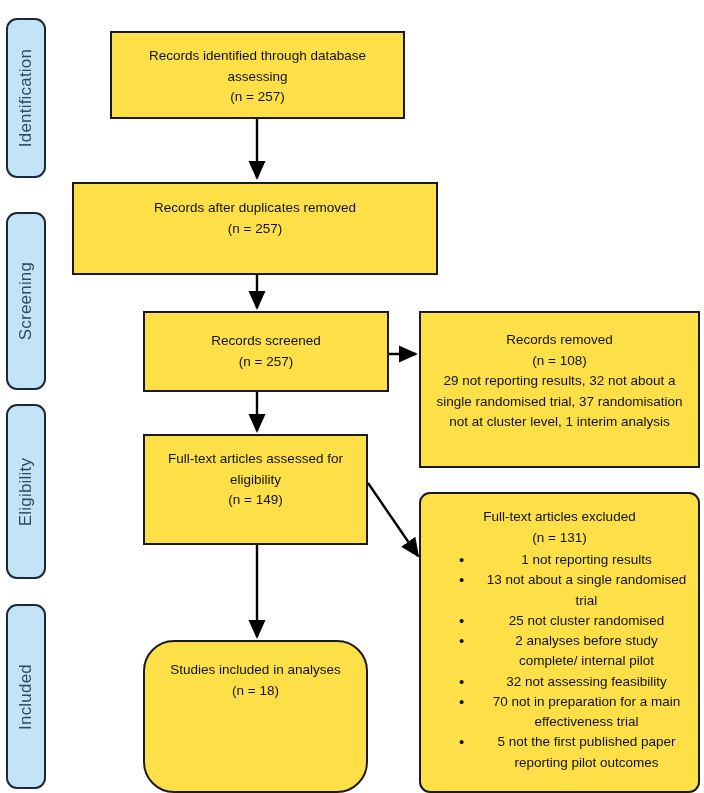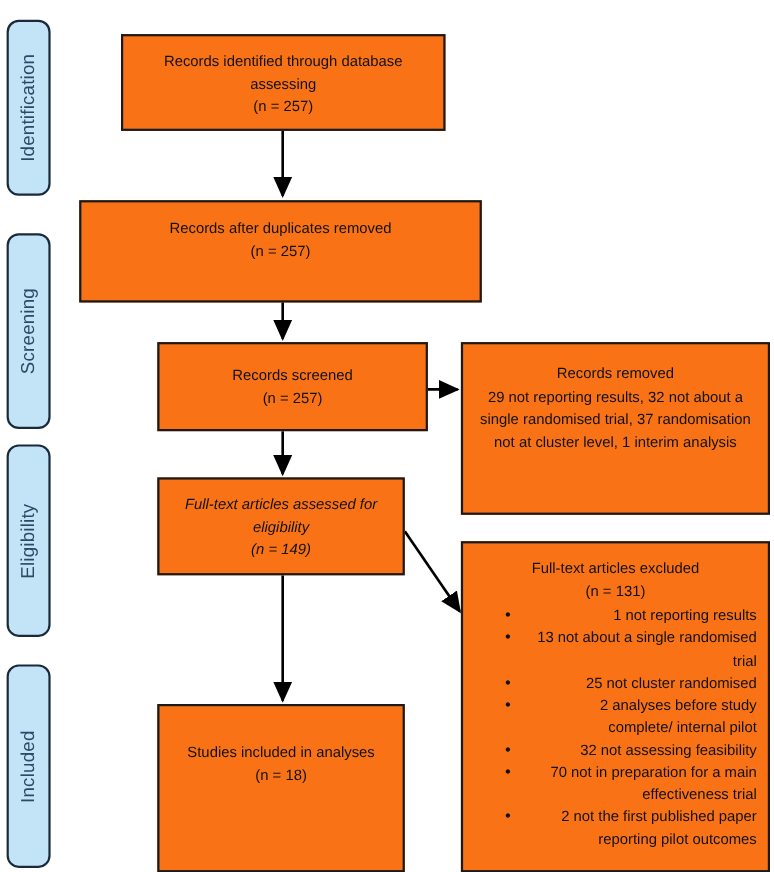--- a/index.html
+++ b/index.html
@@ -35,36 +35,36 @@
     transform: rotate(-90deg);
     white-space: nowrap;
     font-size: 17px;
     color: #2b4a66;
     letter-spacing: 0.2px;
   }
 
   
   .flow-box {
     position: absolute;
-    background: #f97316;
+    background: #fde047;
     border: 2px solid #1a1a1a;
     box-sizing: border-box;
     padding: 9px 10px 0 10px;
     font-size: 13.5px;
     line-height: 1.52;
     color: #111111;
     text-align: center;
     overflow: hidden;
   }
   .flow-box .ln { display: block; }
 
   .bullets {
     margin: 2px 0 0 0;
     padding: 0 0 0 28px;
-    text-align: right;
+    text-align: center;
     list-style: none;
   }
   .bullets li {
     position: relative;
     padding-left: 26px;
     margin-bottom: 0px;
     line-height: 1.5;
   }
   .bullets li::before {
     content: "\2022";
@@ -137,43 +137,44 @@
     <span class="ln">(n = 257)</span>
   </div>
 
   <div class="flow-box" style="left:143px; top:311px; width:246px; height:81px; padding-top:18px;">
     <span class="ln">Records screened</span>
     <span class="ln">(n = 257)</span>
   </div>
 
   <div class="flow-box" style="left:419px; top:311px; width:281px; height:157px; padding-top:17px;">
     <span class="ln">Records removed</span>
+    <span class="ln">(n = 108)</span>
     <span class="ln">29 not reporting results, 32 not about a</span>
     <span class="ln">single randomised trial, 37 randomisation</span>
     <span class="ln">not at cluster level, 1 interim analysis</span>
   </div>
 
-  <div class="flow-box" style="left:143px; top:434px; width:225px; height:89px; padding-top:13px;font-style:italic;">
+  <div class="flow-box" style="left:143px; top:434px; width:225px; height:111px; padding-top:13px;">
     <span class="ln">Full-text articles assessed for</span>
     <span class="ln">eligibility</span>
     <span class="ln">(n = 149)</span>
   </div>
 
-  <div class="flow-box" style="left:419px; top:492px; width:281px; height:301px; padding-top:13px;">
+  <div class="flow-box" style="left:419px; top:492px; width:281px; height:301px; padding-top:13px;border-radius:11px;">
     <span class="ln">Full-text articles excluded</span>
     <span class="ln">(n = 131)</span>
     <ul class="bullets">
       <li>1 not reporting results</li>
       <li>13 not about a single randomised trial</li>
       <li>25 not cluster randomised</li>
       <li>2 analyses before study complete/ internal pilot</li>
       <li>32 not assessing feasibility</li>
       <li>70 not in preparation for a main effectiveness trial</li>
-      <li>2 not the first published paper reporting pilot outcomes</li>
+      <li>5 not the first published paper reporting pilot outcomes</li>
     </ul>
   </div>
 
-  <div class="flow-box" style="left:143px; top:640px; width:225px; height:153px; padding-top:32px;">
+  <div class="flow-box" style="left:143px; top:640px; width:225px; height:153px; padding-top:18px;border-radius:31px;">
     <span class="ln">Studies included in analyses</span>
     <span class="ln">(n = 18)</span>
   </div>
 
 </div>
 
 </body></html>

